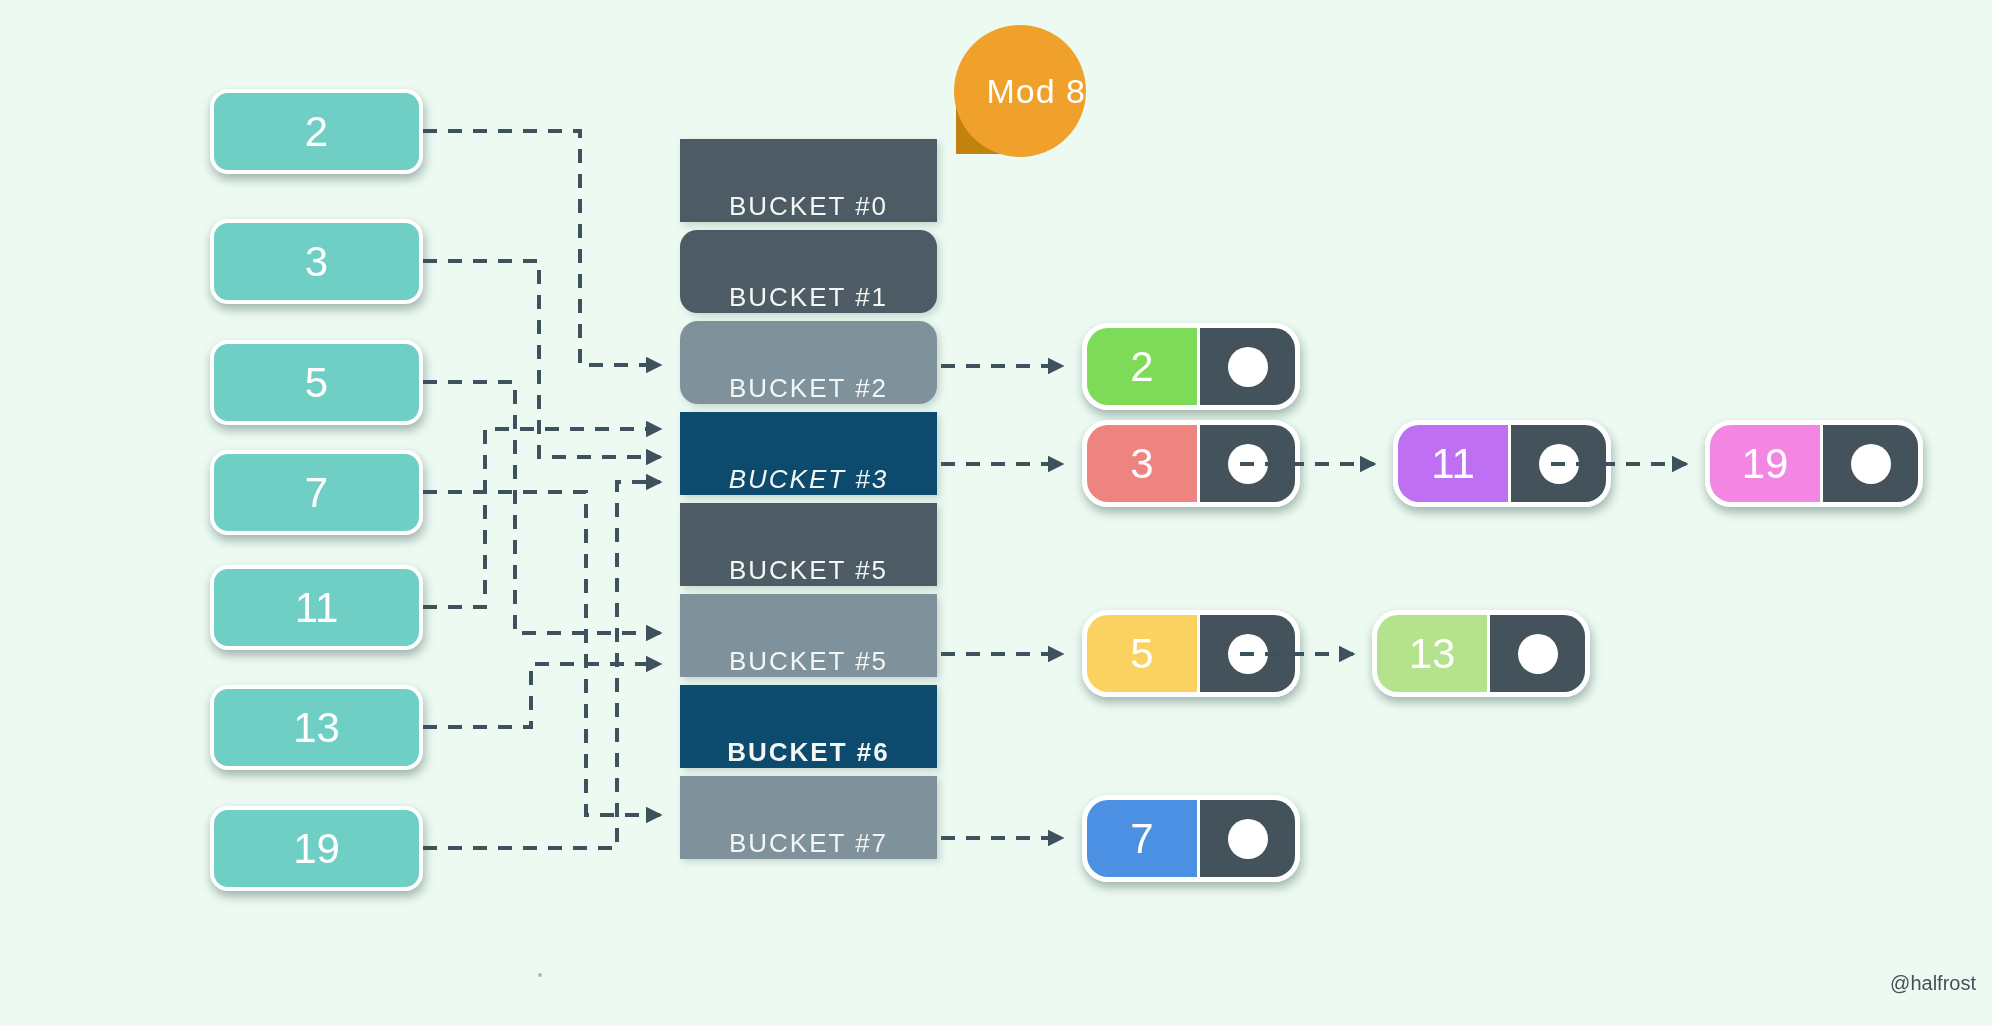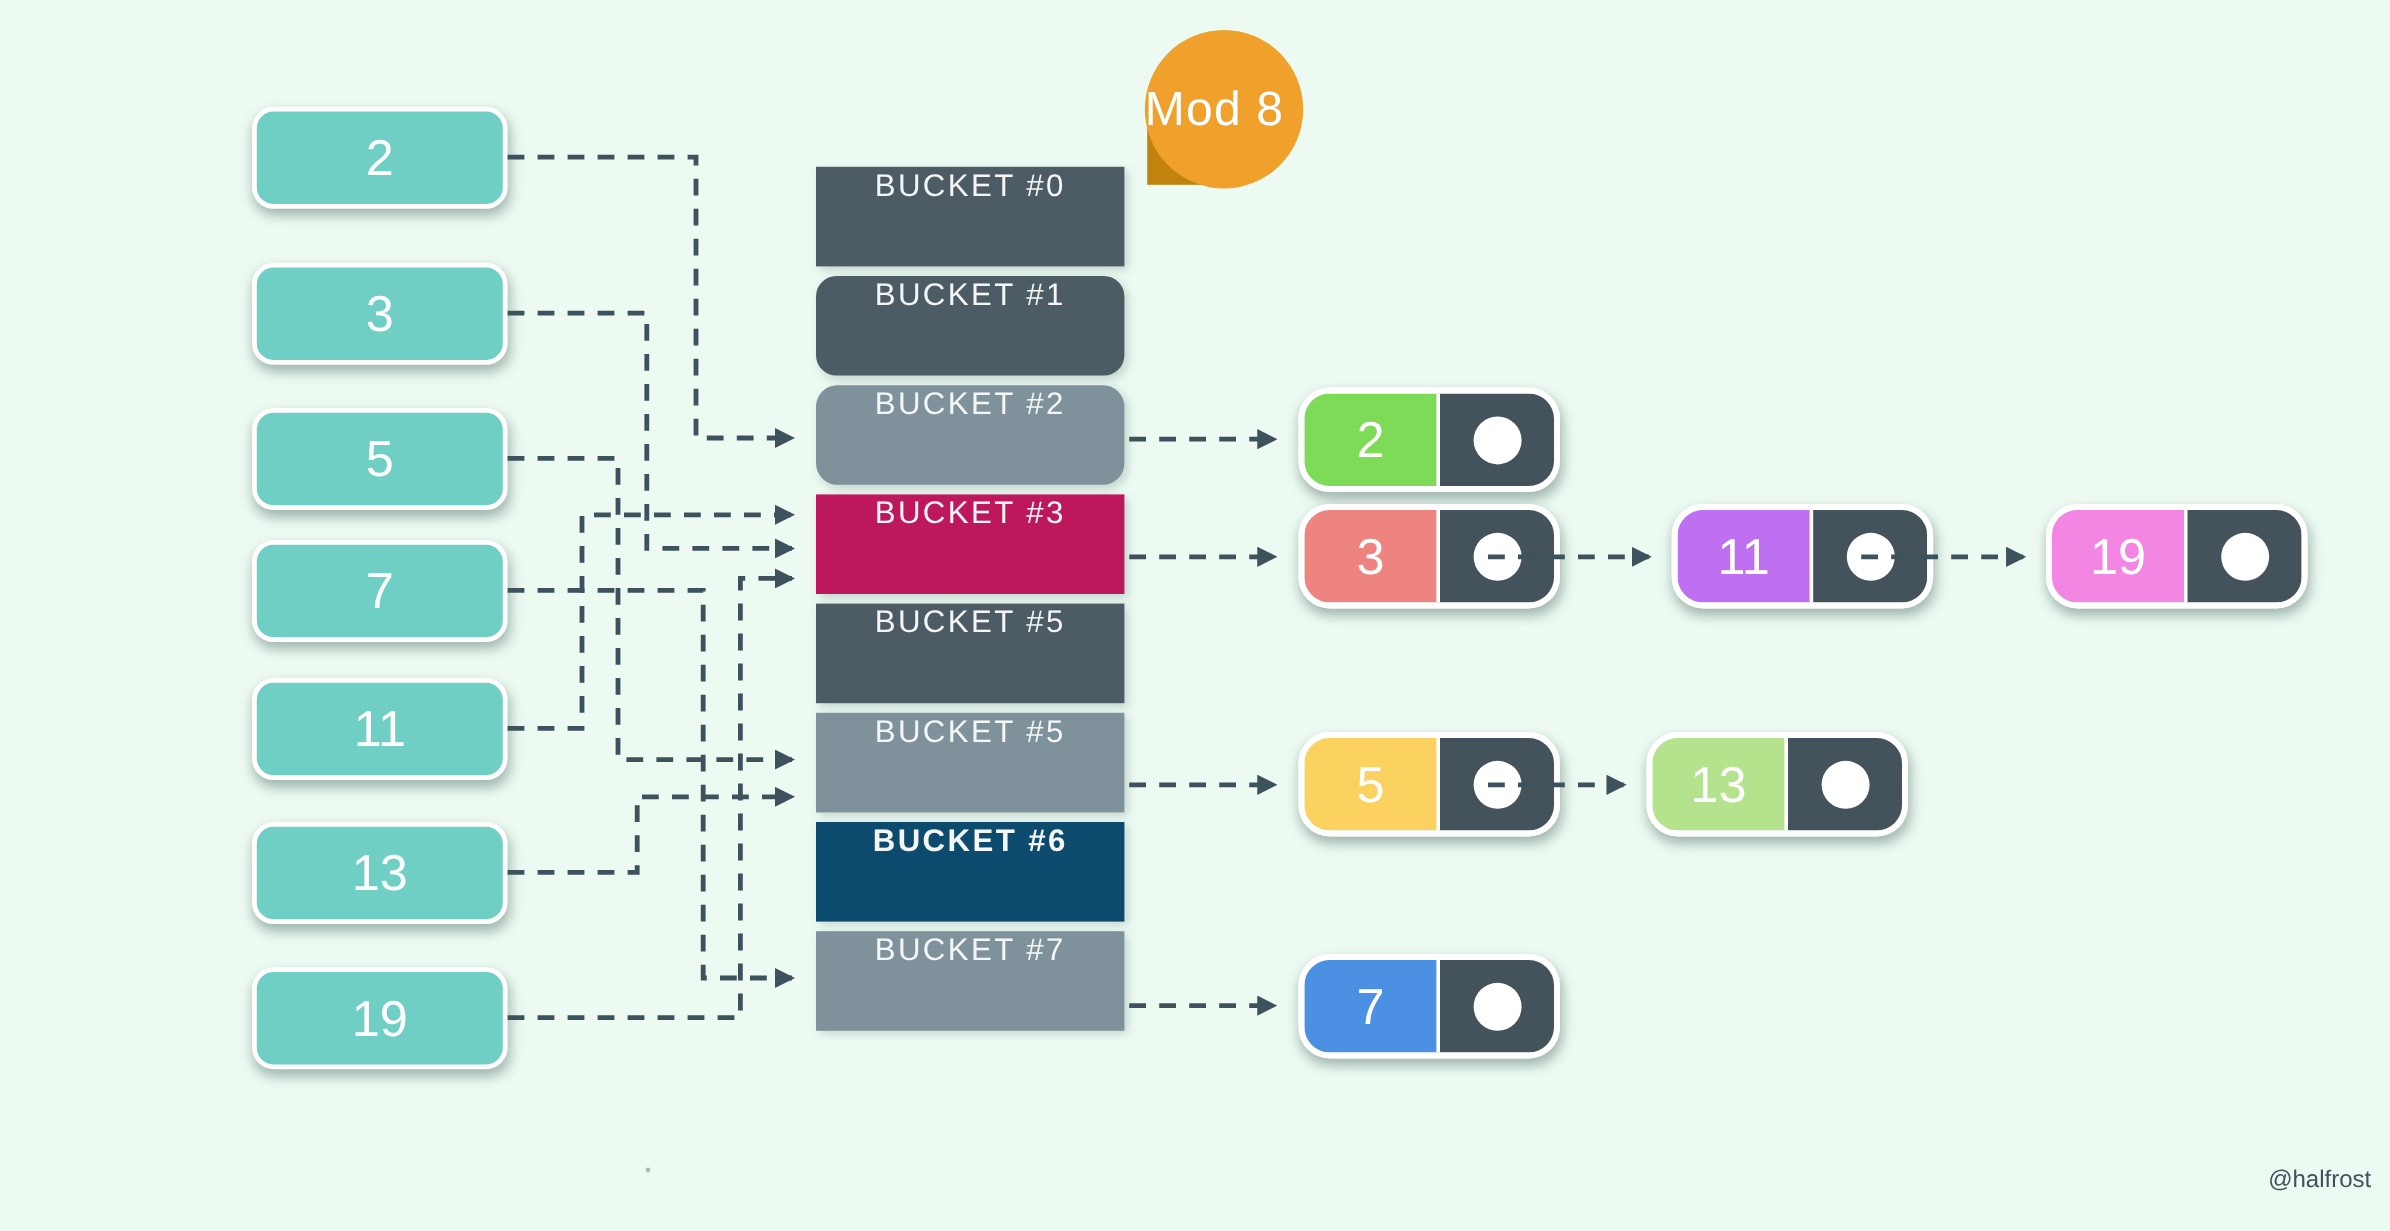--- a/index.html
+++ b/index.html
@@ -17,37 +17,37 @@
   }
 
   
   .badge-tail{
     position:absolute;left:956px;top:100px;
     width:52px;height:54px;
   }
   .badge{
     position:absolute;left:954px;top:25px;
     width:132px;height:132px;border-radius:50%;
-    display:flex;align-items:center;justify-content:flex-start;
-    color:#fff;font-size:40px;letter-spacing:1px;
+    display:flex;align-items:center;justify-content:flex-end;
+    color:#fff;font-size:34px;letter-spacing:1px;
   }
 
   
   .vbox{
     position:absolute;left:210px;width:213px;height:85px;
     border:4px solid #fff;border-radius:18px;
     display:flex;align-items:center;justify-content:center;
     color:#fff;font-size:42px;
     box-shadow:0 5px 10px rgba(80,110,100,.35),4px 6px 10px rgba(80,110,100,.18);
   }
 
   
   .bucket{
     position:absolute;left:680px;width:257px;height:83px;
-    display:flex;align-items:flex-start;justify-content:center;
+    display:flex;align-items:flex-end;justify-content:center;
     color:#f3f6f4;font-size:26px;letter-spacing:2px;
     box-shadow:3px 3px 7px rgba(80,110,100,.25);
   }
 
   
   .node{
     position:absolute;width:218px;height:87px;
     border:5px solid #fff;border-radius:26px;
     display:flex;overflow:hidden;
     box-shadow:0 5px 10px rgba(80,110,100,.35),4px 6px 10px rgba(80,110,100,.18);
@@ -125,21 +125,21 @@
 
   <div class="bucket" style="top: 139px; background: rgb(77, 92, 100);">
       <span>BUCKET #0</span>
     </div>
   <div class="bucket" style="top: 230px; background: rgb(77, 92, 100); border-radius: 17px;">
       <span>BUCKET #1</span>
     </div>
   <div class="bucket" style="top: 321px; background: rgb(127, 146, 155); border-radius: 18px;">
       <span>BUCKET #2</span>
     </div>
-  <div class="bucket" style="top: 412px; background: #be185d;">
+  <div class="bucket" style="top: 412px; background: #0c4a6e; font-style: italic;">
       <span>BUCKET #3</span>
     </div>
   <div class="bucket" style="top: 503px; background: rgb(77, 92, 100);">
       <span>BUCKET #5</span>
     </div>
   <div class="bucket" style="top: 594px; background: rgb(127, 146, 155);">
       <span>BUCKET #5</span>
     </div>
   <div class="bucket" style="top: 685px; background: #0c4a6e; font-weight: bold;">
       <span>BUCKET #6</span>

